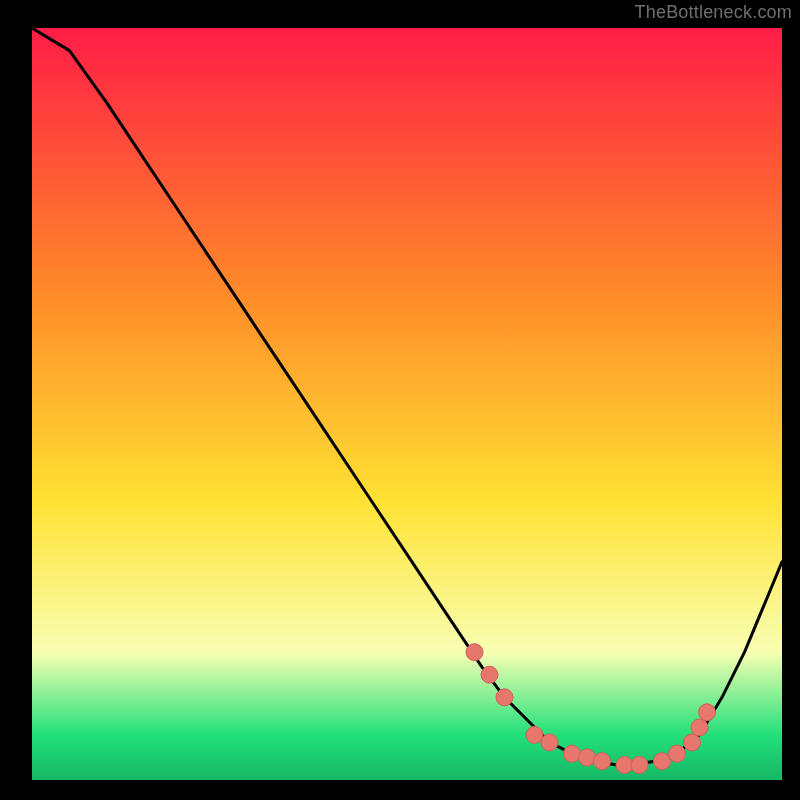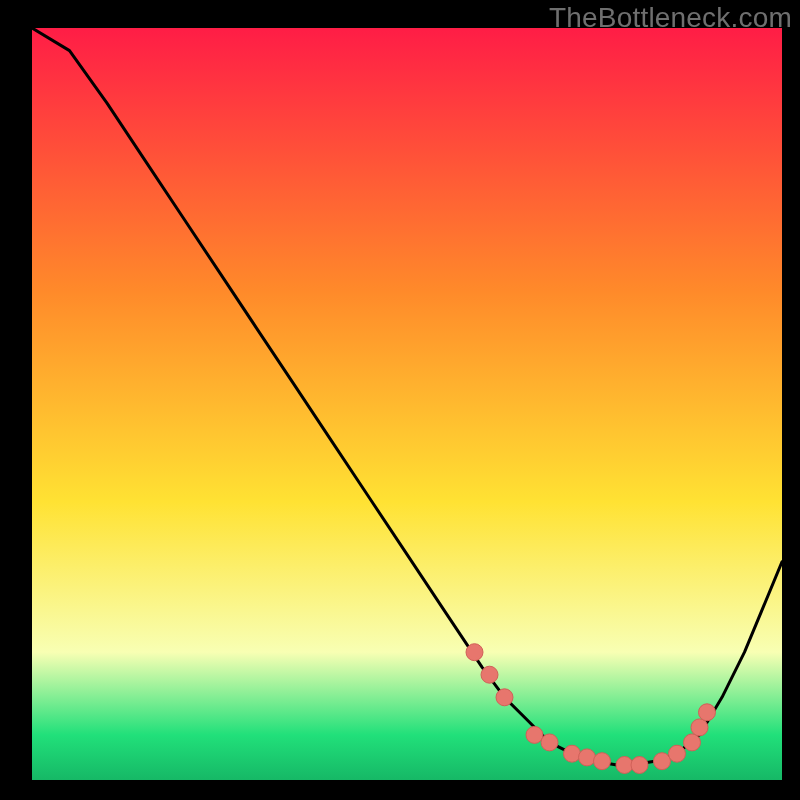--- a/index.html
+++ b/index.html
@@ -14,21 +14,21 @@
   .stage {
     position: relative;
     width: 800px;
     height: 800px;
   }
   .watermark {
     position: absolute;
     top: 2px;
     right: 8px;
     color: #6f6f6f;
-    font-size: 28px;
+    font-size: 18px;
     font-weight: 400;
     letter-spacing: 0.2px;
     z-index: 10;
     user-select: none;
   }
   .plot {
     position: absolute;
     left: 32px;
     top: 28px;
     width: 750px;

